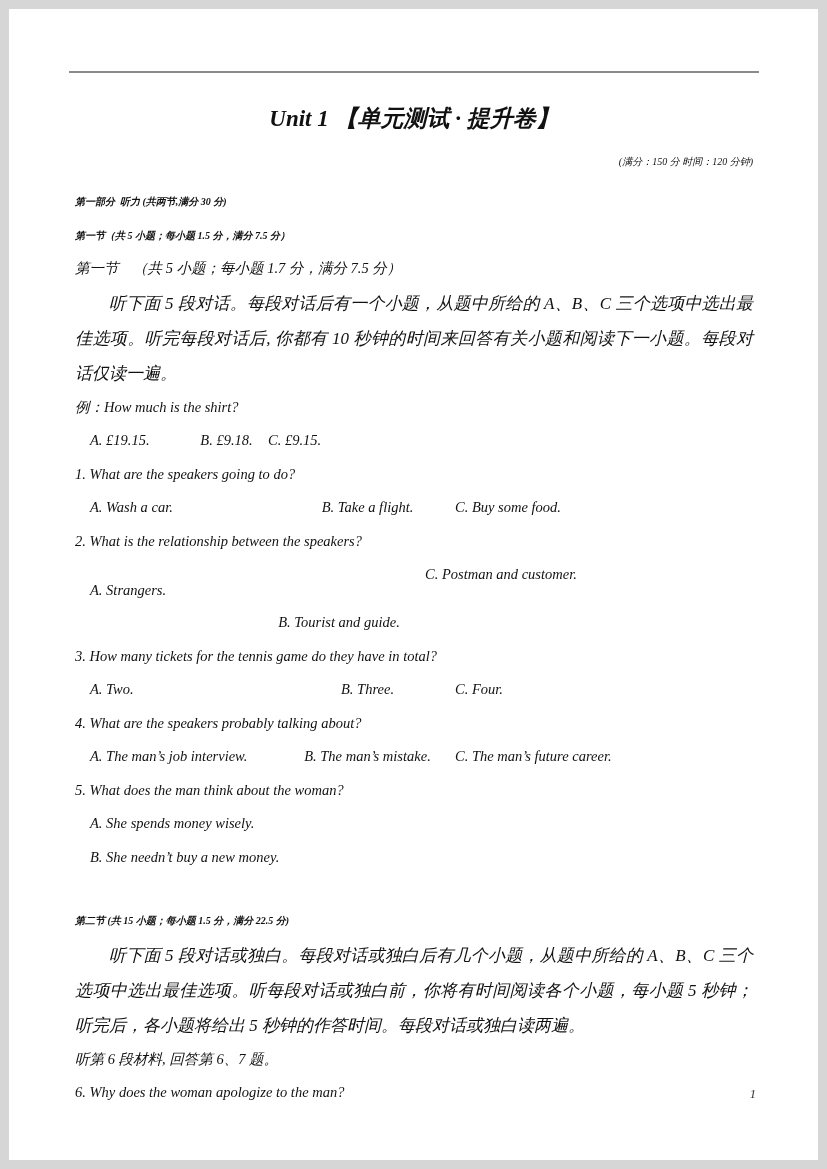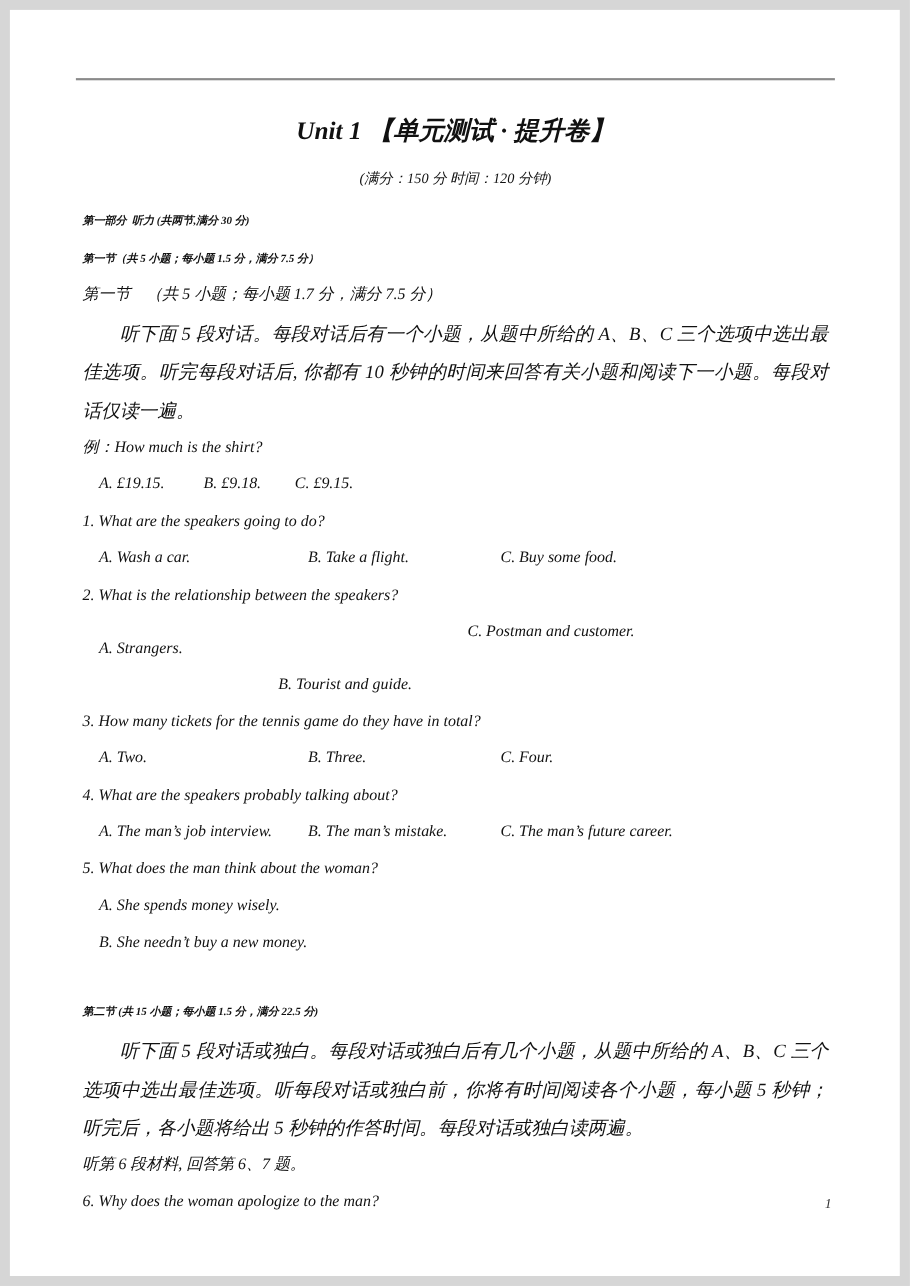--- a/index.html
+++ b/index.html
@@ -25,22 +25,22 @@
     padding: 18px 65px 0 66px; 
   }
   .title {
     text-align: center;
     font-size: 23px;
     font-weight: 700;
     line-height: 40px;
     margin-top: 8px;
   }
   .subtitle {
-    text-align: center;
-    font-size: 13px;
+    text-align: right;
+    font-size: 10px;
     line-height: 30px;
     margin-top: 8px;
     margin-bottom: 8px;
   }
   .line {
     font-size: 14.5px;
     line-height: 33.5px;
     white-space: pre-wrap;
   }
   .bold { font-weight: 700; font-size: 10px; }
@@ -50,21 +50,21 @@
     text-indent: 2em;
     text-align: justify;
   }
   .opts {
     padding-left: 15px;
     font-size: 14.5px;
     line-height: 33.5px;
     display: flex;
   }
   .opts .col-a { display: inline-block; width: 190px; }
-  .opts .col-b { display: inline-block; width: 175px; }
+  .opts .col-b { display: inline-block; width: 175px; text-align: center; }
   .opts.example .col-a { width: 95px; }
   .opts.example .col-b { width: 83px; }
   .opts.q2 .col-a { width: 163px; margin-top: 16px; }
   .opts.q2 .col-b { width: 172px; margin-top: 48px; }
   .stacked { padding-left: 15px; }
   .gap-before { margin-top: 30px; }
   .page-number {
     position: absolute;
     right: 62px; bottom: 58px;
     font-size: 12.5px;

